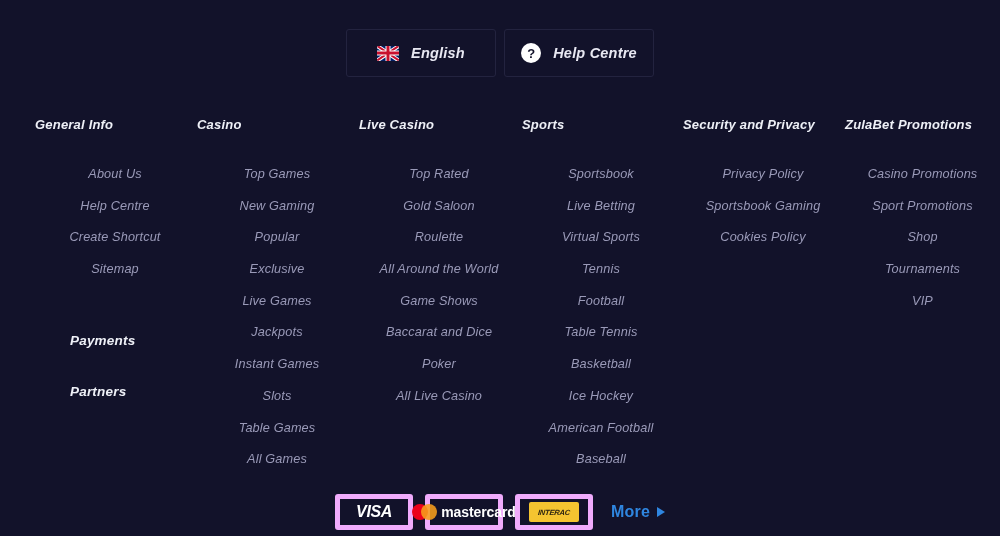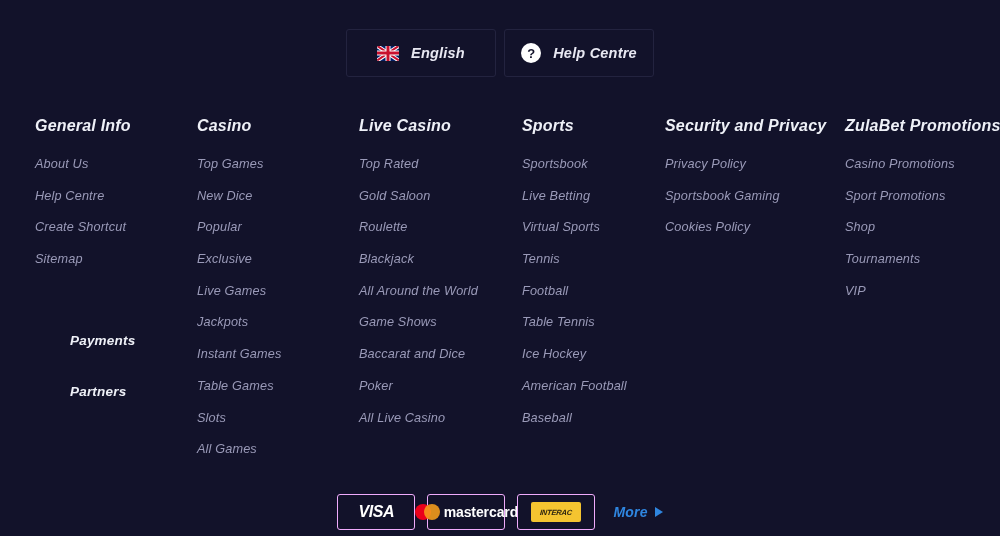--- a/index.html
+++ b/index.html
@@ -84,34 +84,34 @@
   
   .columns {
     position:absolute;
     top:117px; left:0; width:1000px;
   }
   .col { position:absolute; top:0; }
   .col-0 { left:35px; width:160px; }
   .col-1 { left:197px; width:160px; }
   .col-2 { left:359px; width:160px; }
   .col-3 { left:522px; width:158px; }
-  .col-4 { left:665px; width:160px; }
+  .col-4 { left:683px; width:160px; }
   .col-5 { left:845px; width:155px; }
 
   .col-title {
     color:#eef0f7;
-    font-size:16px;
+    font-size:13px;
     font-weight:bold;
     font-style:italic;
     letter-spacing:.2px;
     white-space:nowrap;
     margin-bottom:0;
     height:14px;
   }
-  .link-list { list-style:none; margin-top:23px; }
+  .link-list { list-style:none; margin-top:33px;text-align:center; }
   .link-list li { height:31.7px; }
   .link-list a,
   .link-list .lnk {
     display:inline-block;
     color:#9a9ab8;
     font-size:12.7px;
     font-style:italic;
     font-weight:normal;
     text-decoration:none;
     letter-spacing:.15px;
@@ -134,21 +134,21 @@
 
   
   .pay-strip {
     position:absolute;
     left:0; top:494px; width:1000px;
     display:flex; align-items:center; justify-content:center;
     gap:12px;
   }
   .pay-box {
     width:78px; height:36px;
-    border:1px solid #f0abfc;
+    border:5px solid #f0abfc;
     border-radius:3px;
     display:flex; align-items:center; justify-content:center;
     background:transparent;
     cursor:pointer;
   }
   .visa-mark {
     color:#ffffff;
     font-size:16px;
     font-weight:bold;
     font-style:italic;
@@ -178,23 +178,22 @@
     font-style:italic; letter-spacing:-.2px;
     transform:skewX(-6deg);
   }
   .more-link {
     display:flex; align-items:center; gap:7px;
     margin-left:6px;
     cursor:pointer;
   }
   .more-link .more-label {
     color:#2f86e0;
-    font-size:14px;
-    font-weight:bold;
-    font-style:italic;
+    font-size:16px;
+    font-weight:bold;
     letter-spacing:.2px;
   }
   .more-link .tri {
     width:0; height:0;
     border-left:8px solid #2f86e0;
     border-top:5px solid transparent;
     border-bottom:5px solid transparent;
   }
 </style>
 </head>
@@ -238,56 +237,56 @@
         <li><span class="lnk">Sitemap</span></li>
       </ul>
       <div class="sub-title" id="payments-title">Payments</div>
       <div class="sub-title" id="partners-title">Partners</div>
     </div>
 
     <div class="col col-1">
       <div class="col-title">Casino</div>
       <ul class="link-list">
         <li><span class="lnk">Top Games</span></li>
-        <li><span class="lnk">New Dice</span></li>
+        <li><span class="lnk">New Gaming</span></li>
         <li><span class="lnk">Popular</span></li>
         <li><span class="lnk">Exclusive</span></li>
         <li><span class="lnk">Live Games</span></li>
         <li><span class="lnk">Jackpots</span></li>
         <li><span class="lnk">Instant Games</span></li>
+        <li><span class="lnk">Slots</span></li>
         <li><span class="lnk">Table Games</span></li>
-        <li><span class="lnk">Slots</span></li>
         <li><span class="lnk">All Games</span></li>
       </ul>
     </div>
 
     <div class="col col-2">
       <div class="col-title">Live Casino</div>
       <ul class="link-list">
         <li><span class="lnk">Top Rated</span></li>
         <li><span class="lnk">Gold Saloon</span></li>
         <li><span class="lnk">Roulette</span></li>
-        <li><span class="lnk">Blackjack</span></li>
         <li><span class="lnk">All Around the World</span></li>
         <li><span class="lnk">Game Shows</span></li>
         <li><span class="lnk">Baccarat and Dice</span></li>
         <li><span class="lnk">Poker</span></li>
         <li><span class="lnk">All Live Casino</span></li>
       </ul>
     </div>
 
     <div class="col col-3">
       <div class="col-title">Sports</div>
       <ul class="link-list">
         <li><span class="lnk">Sportsbook</span></li>
         <li><span class="lnk">Live Betting</span></li>
         <li><span class="lnk">Virtual Sports</span></li>
         <li><span class="lnk">Tennis</span></li>
         <li><span class="lnk">Football</span></li>
         <li><span class="lnk">Table Tennis</span></li>
+        <li><span class="lnk">Basketball</span></li>
         <li><span class="lnk">Ice Hockey</span></li>
         <li><span class="lnk">American Football</span></li>
         <li><span class="lnk">Baseball</span></li>
       </ul>
     </div>
 
     <div class="col col-4">
       <div class="col-title">Security and Privacy</div>
       <ul class="link-list">
         <li><span class="lnk">Privacy Policy</span></li>

